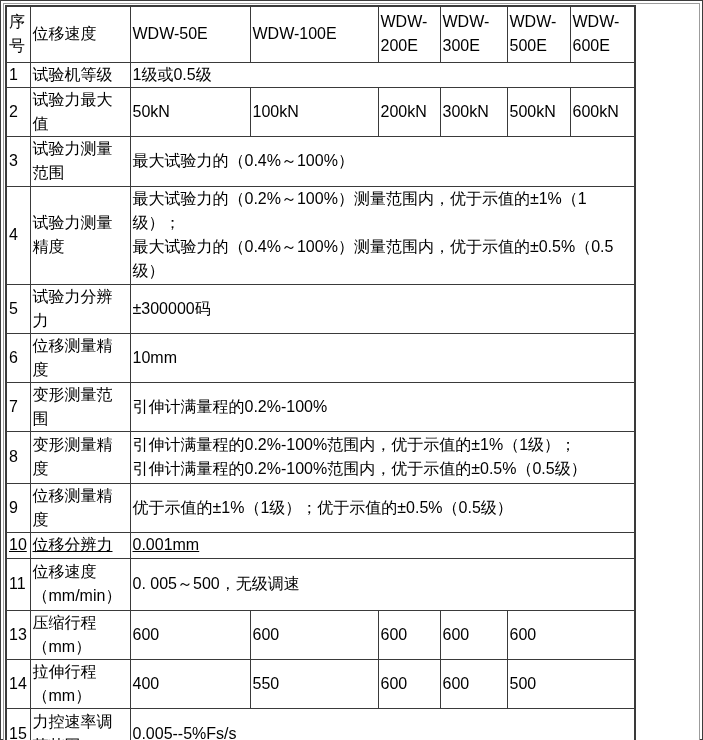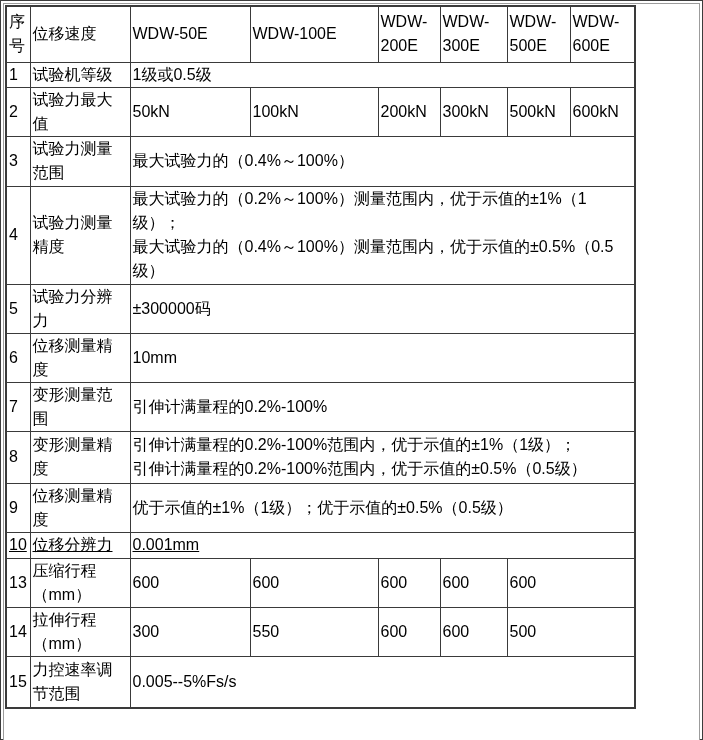--- a/index.html
+++ b/index.html
@@ -134,35 +134,41 @@
           <tr style="height: 25px;">
             <td>9</td>
             <td>位移测量精度</td>
             <td colspan="6">优于示值的±1%（1级）；优于示值的±0.5%（0.5级）</td>
           </tr>
           <tr style="height: 26px; text-decoration: underline;">
             <td>10</td>
             <td>位移分辨力</td>
             <td colspan="6">0.001mm</td>
           </tr>
+          <tr style="height: 52px;">
+            <td>11</td>
+            <td>位移速度
+（mm/min）</td>
+            <td colspan="6">0. 005～500，无级调速</td>
+          </tr>
           <tr style="height: 48px; padding-left: 7px;">
             <td>13</td>
             <td>压缩行程
 （mm）</td>
             <td>600</td>
             <td>600</td>
             <td>600</td>
             <td>600</td>
             <td colspan="2">600</td>
           </tr>
           <tr style="height: 48px; margin-top: 12px;">
             <td>14</td>
             <td>拉伸行程
 （mm）</td>
-            <td>300</td>
+            <td>400</td>
             <td>550</td>
             <td>600</td>
             <td>600</td>
             <td colspan="2">500</td>
           </tr>
           <tr style="height: 52px;">
             <td>15</td>
             <td>力控速率调节范围</td>
             <td colspan="6">0.005--5%Fs/s</td>
           </tr>

